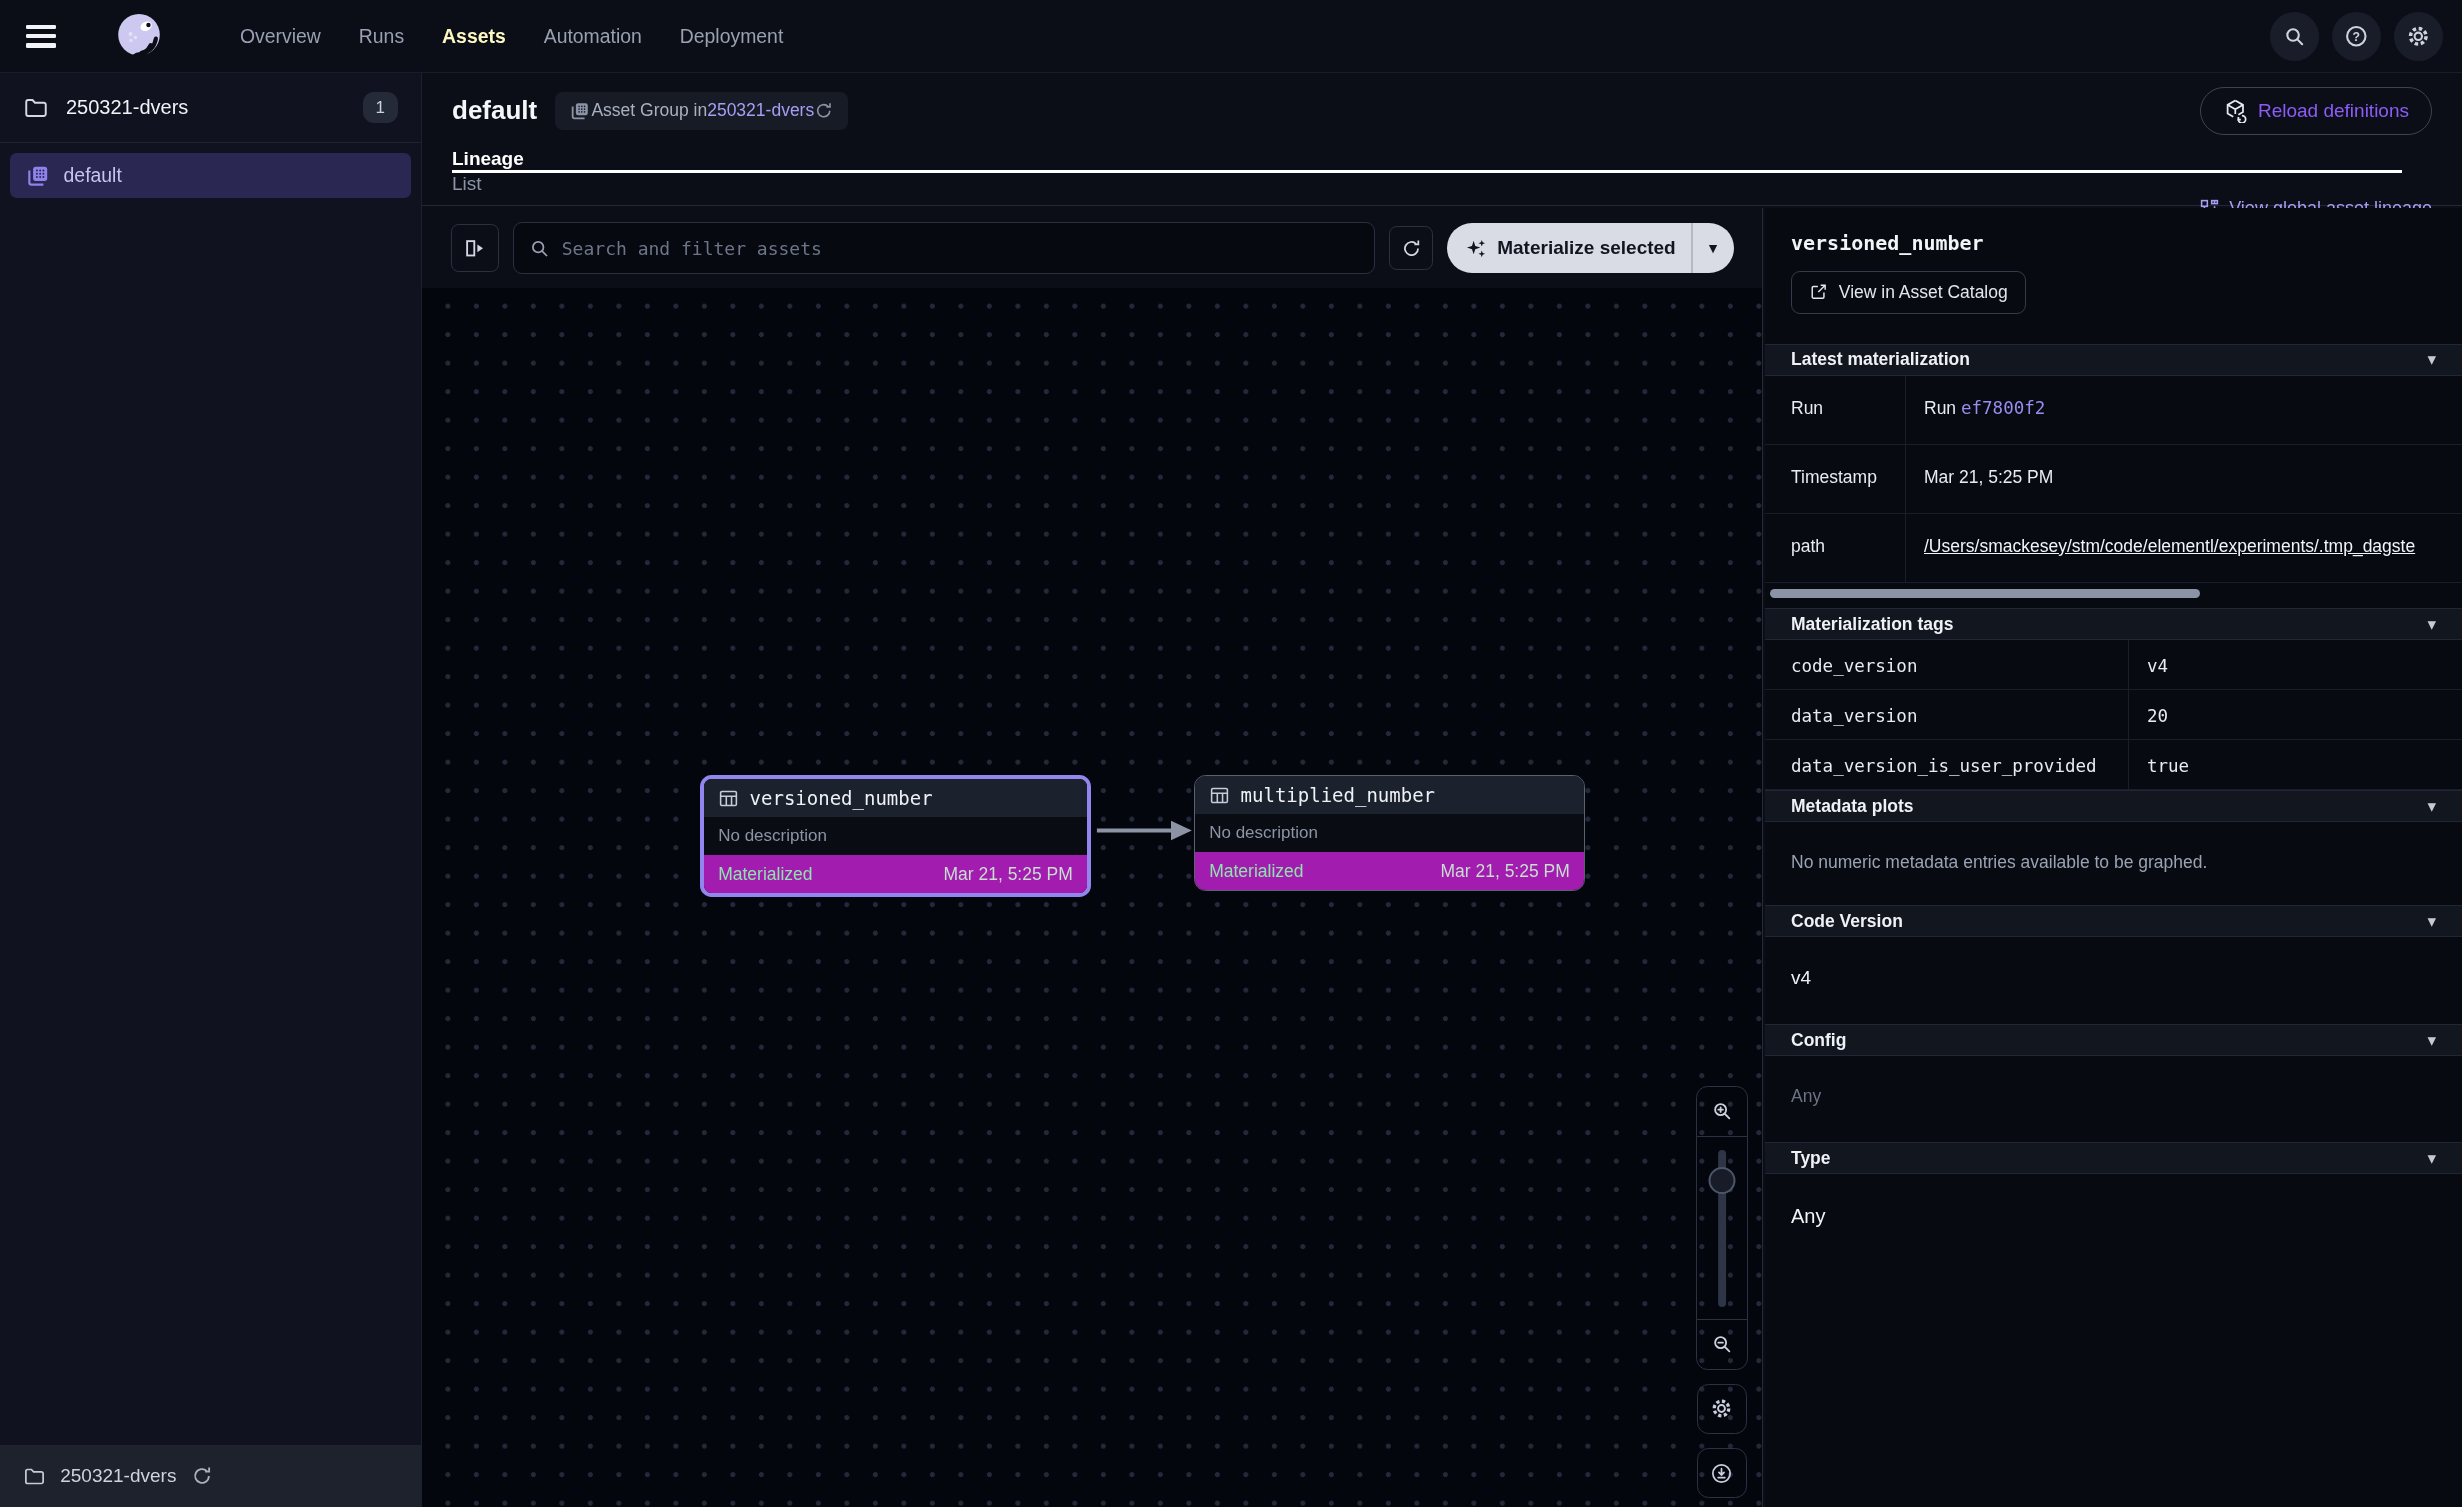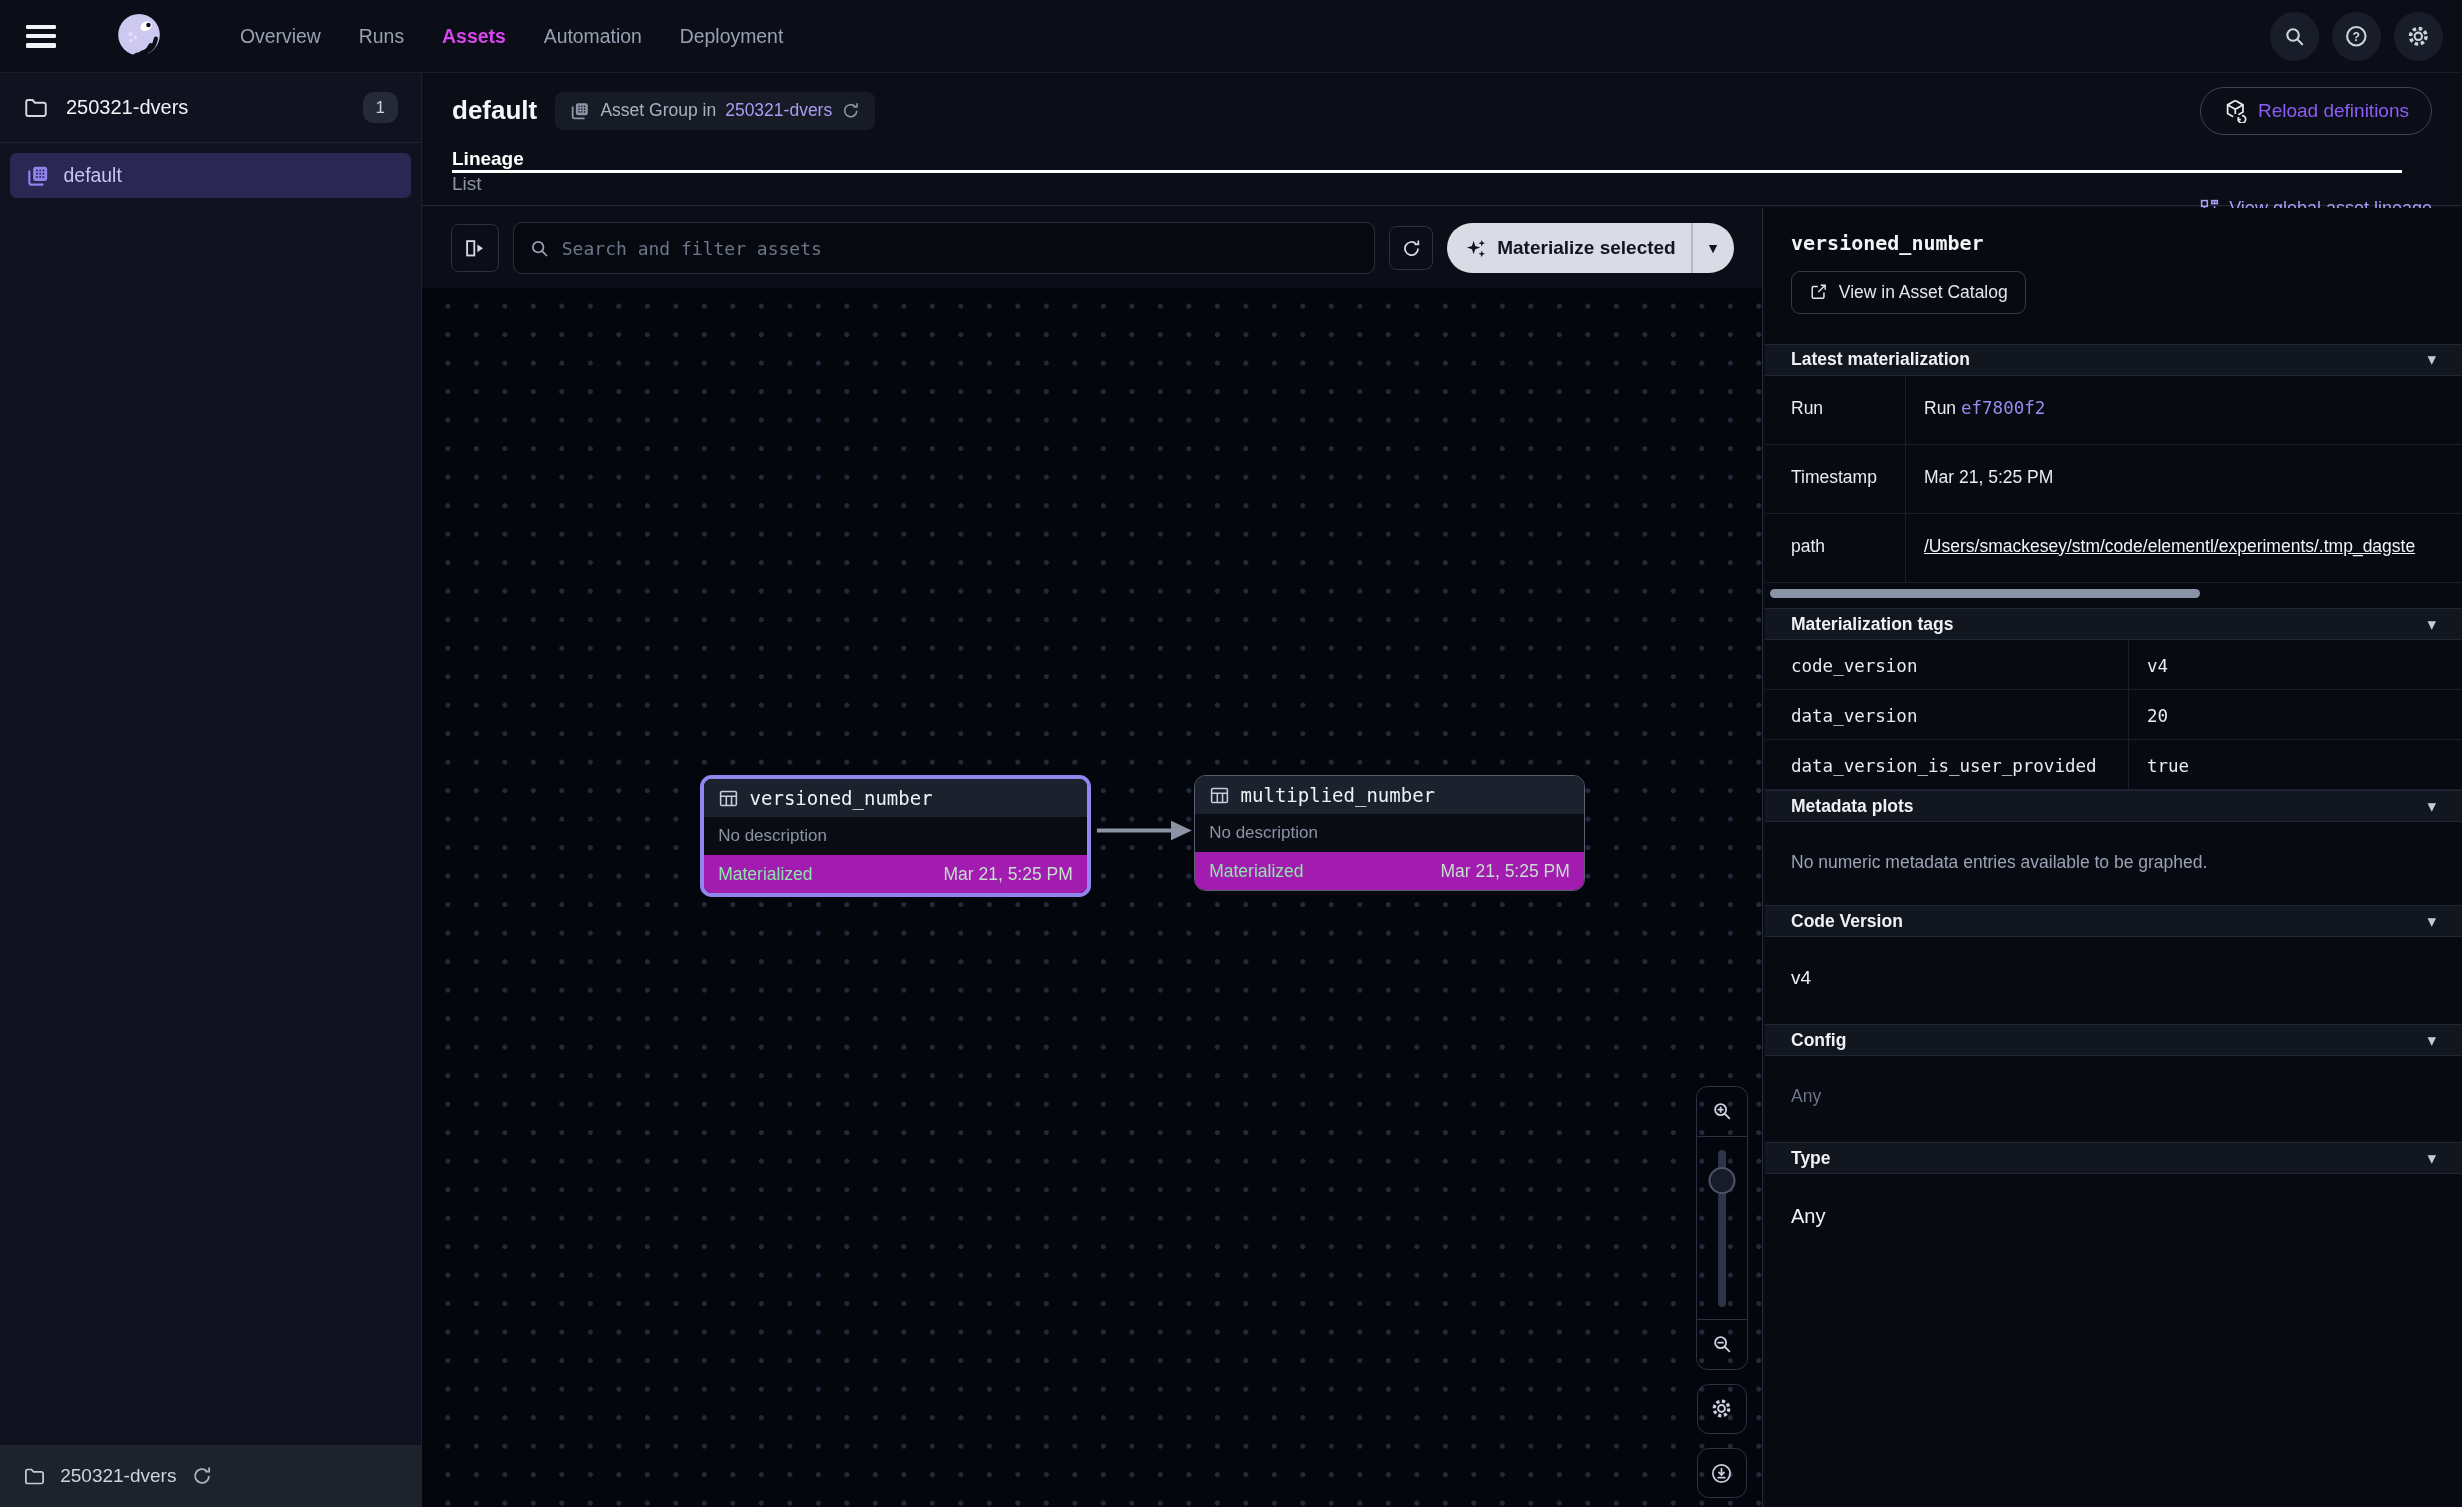--- a/index.html
+++ b/index.html
@@ -11,21 +11,21 @@
   .mono{ font-family:"DejaVu Sans Mono", monospace; }
 
   
   .topnav{ position:absolute; left:0; top:0; width:100%; height:72px;
     background:#0b0e17; display:flex; align-items:center; padding:0 19.4px 0 26px;gap:36px; }
   .hamburger{ width:30px; height:23px; display:flex; flex-direction:column; justify-content:space-between; cursor:pointer; }
   .hamburger span{ display:block; height:4.5px; background:#f2f4f8; border-radius:1.3px; }
   .logo{ width:52px; height:52px; margin-left:21px; }
   .nav-items{ display:flex; gap:38px; margin-left:39px; }
   .nav-item{ font-size:19.4px; color:#98a0b2; font-weight:500; cursor:pointer; }
-  .nav-item.active{ color:#d946ef; font-weight:700;text-align:right; }
+  .nav-item.active{ color:#fef9c3; font-weight:700;text-align:right; }
   .nav-right{ margin-left:auto; display:flex; gap:13px; }
   .circle-btn{ width:49px; height:49px; border-radius:50%; background:#181d29;
     display:flex; align-items:center; justify-content:center; color:#ced4de; cursor:pointer; }
 
   
   .sidebar{ position:absolute; left:0; top:72px; bottom:0; width:422px;
     background:#10131f; border-right:0.6px solid #1c212e; border-top:0.6px solid #181d28; }
   .group-row{ height:70px; display:flex; align-items:center; gap:17px; padding:0 23px;
     border-bottom:0.6px solid #1e2330; cursor:pointer; }
   .group-row .label{ font-size:20px; color:#f1f3f7; font-weight:500; }
@@ -36,21 +36,21 @@
   .asset-item .label{ font-size:19.4px; color:#c9c3f1; }
   .sidebar-footer{ position:absolute; left:0; right:0; bottom:0; height:62px; background:#1d222c;
     display:flex; align-items:center; gap:14.2px; padding:0 23px; }
   .sidebar-footer .label{ font-size:19px; color:#ced3dd; }
 
   
   .main{ position:absolute; left:422px; top:72px; right:0; bottom:0; background:#0b0e17; border-top:0.6px solid #181d28;}
   .page-header{ height:75px; display:flex; align-items:center; padding:0 30px; }
   .page-title{ font-size:26px; font-weight:700; color:#f4f6f9; }
   .group-badge{ margin-left:18px; height:38px; background:#171b26; border-radius:7.8px;
-    display:flex; align-items:center; gap:9px; padding:0 14.2px; }
+    display:flex; align-items:center; padding:0 14.2px; }
   .group-badge .prefix{ font-size:17.5px; color:#a9b1c0; }
   .group-badge .link{ font-size:17.5px; color:#a79df2; cursor:pointer; }
   .pill-btn{ margin-left:auto; height:48px; border:1.3px solid #3c4352; border-radius:24px;
     display:flex; align-items:center; gap:10.4px; padding:0 22px; cursor:pointer; color:#8b5cf6; background:transparent;}
   .pill-btn .label{ font-size:19px; }
 
   .tabs-row{ height:58px; display:flex; align-items:stretch; padding:0 30px; border-bottom:1.3px solid #232836;flex-direction:column; }
   .tab{ display:flex; align-items:center; margin-right:30px; font-size:19px; color:#8d94a6;
     font-weight:500; border-bottom:3.2px solid transparent; cursor:pointer; }
   .tab.active{ color:#ffffff; font-weight:700; border-bottom-color:#ffffff; }

